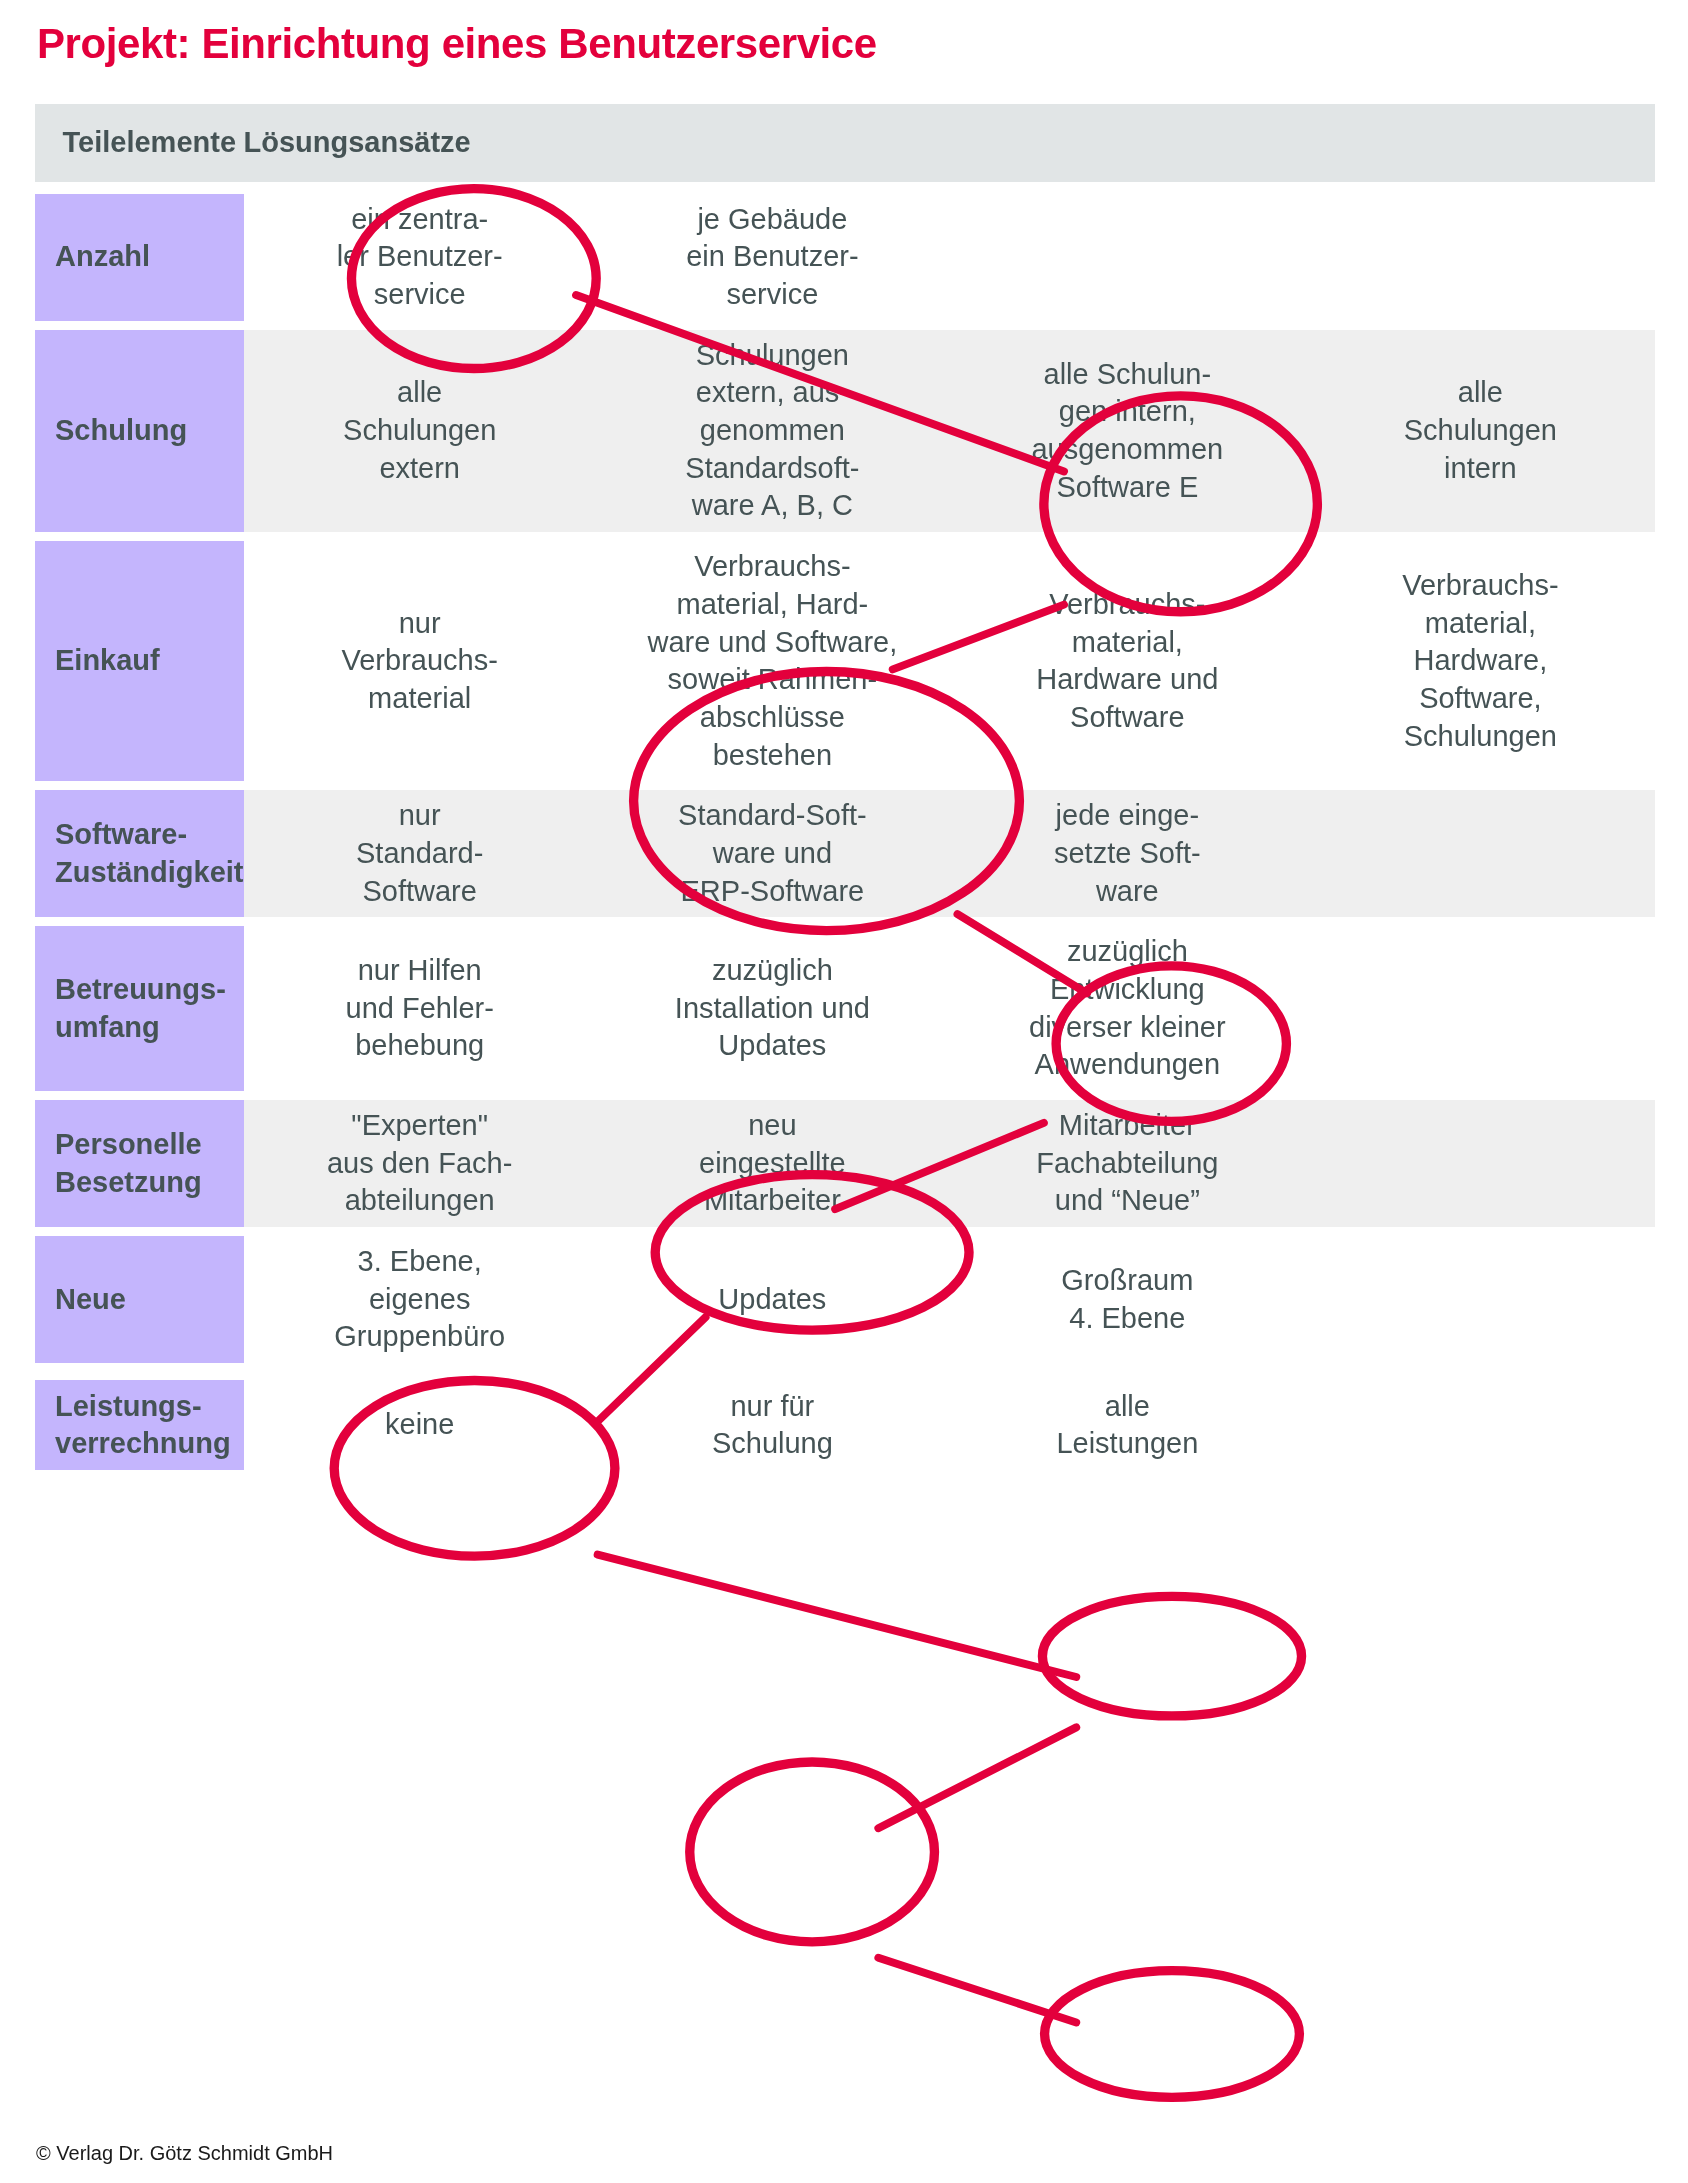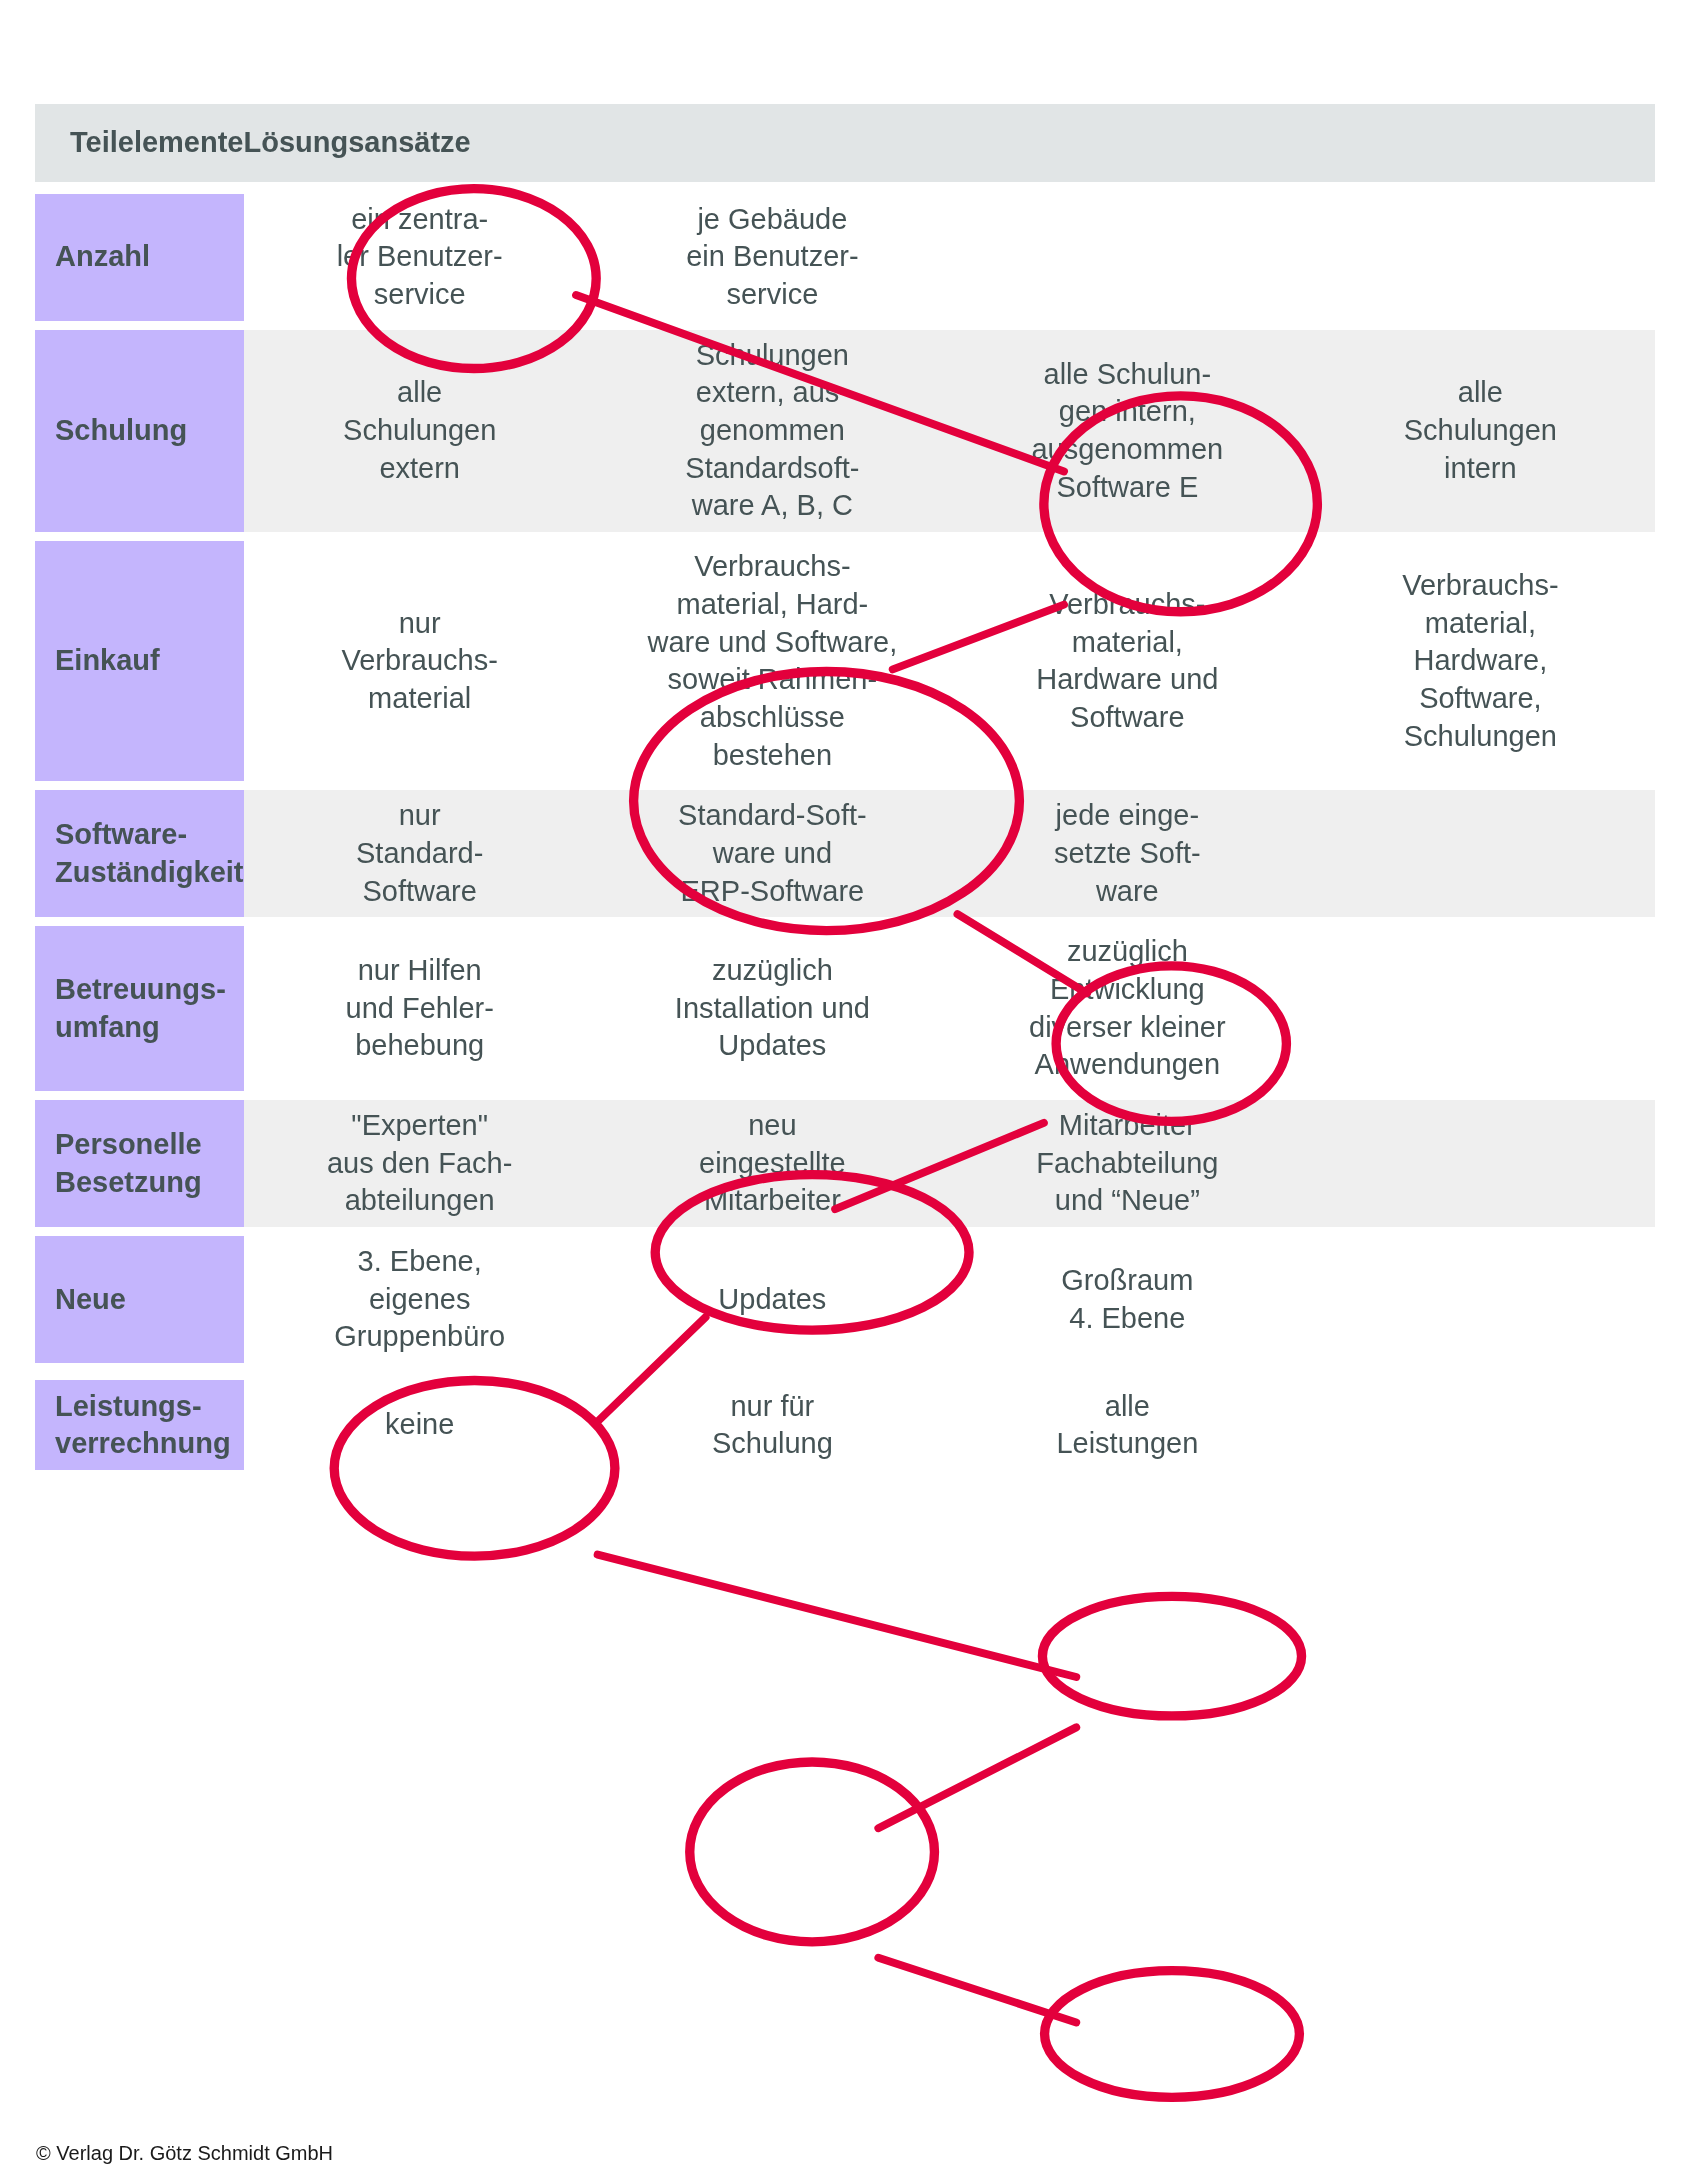--- a/index.html
+++ b/index.html
@@ -29,21 +29,21 @@
     font-size:29px;color:#455355;line-height:1.30;
   }
 
   .colspacer{width:16px;background:#ffffff !important;border:0 !important;}
 
   
   .hdr-label,.hdr-main{
     background:#e1e5e6;color:#455355;
     font-weight:bold;font-size:33px;height:78px;
   }
-  .hdr-label{text-align:right;padding-left:20px !important;width:272px;}
+  .hdr-label{text-align:center;padding-left:20px !important;width:272px;}
   .hdr-main{text-align:left;}
 
   
   .rlabel{
     background:#c4b5fd;color:#455355;
     font-weight:bold;font-size:30px;
     text-align:left;padding-left:20px !important;
     width:272px;line-height:1.28;
   }
 
@@ -60,20 +60,21 @@
   #footer{
     position:absolute;left:36px;top:2142px;
     font-size:20px;color:#1a1a1a;white-space:nowrap;
   }
 </style>
 </head>
 <body>
 
 <div id="page">
 
+  <div id="title">Projekt: Einrichtung eines Benutzerservice</div>
 
   <table id="matrix">
     <tbody id="matrix-body">
         <tr>
           <td class="hdr-label">Teilelemente</td>
           <td class="colspacer"></td>
           <td class="hdr-main" colspan="7">Lösungsansätze</td>
         </tr>
         <tr>
           <td colspan="9" style="height: 11.5px; background: rgb(255, 255, 255);"></td>

